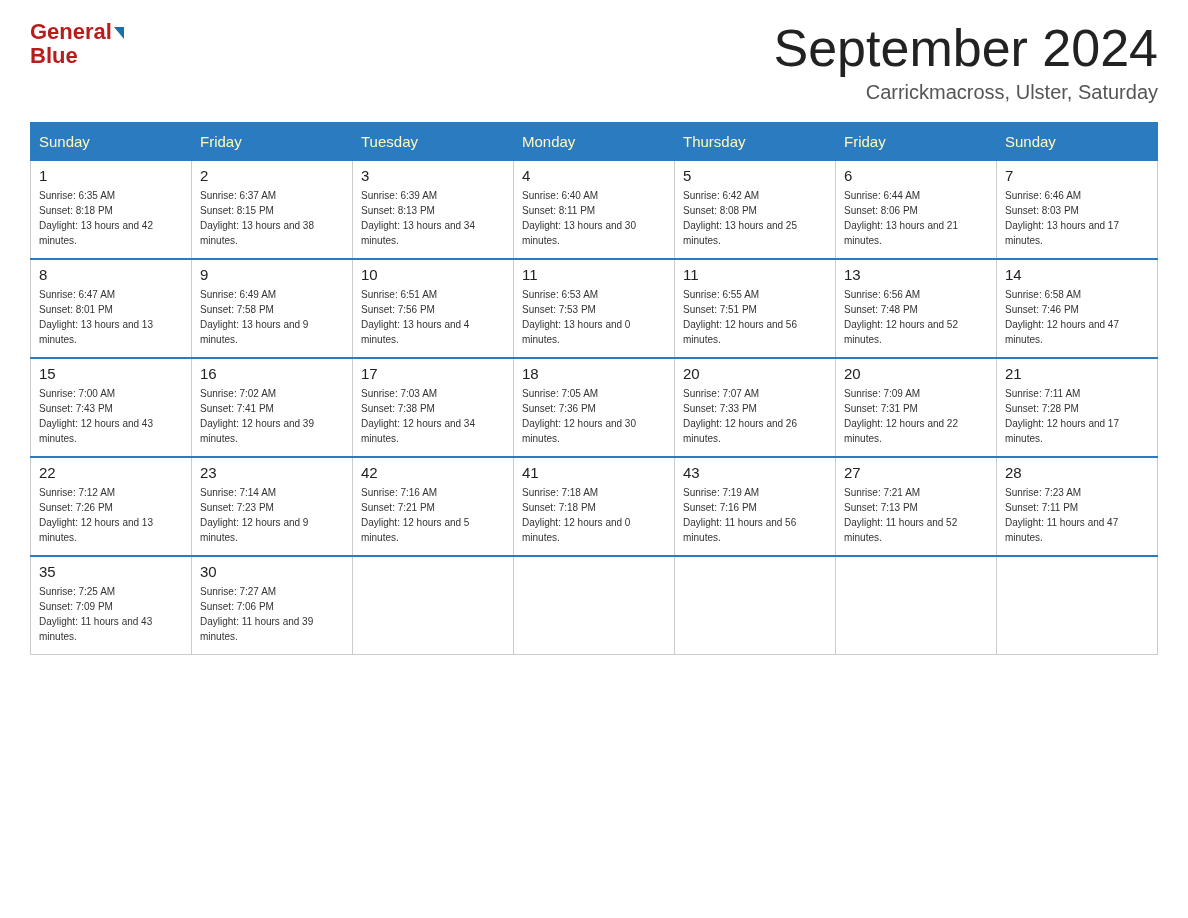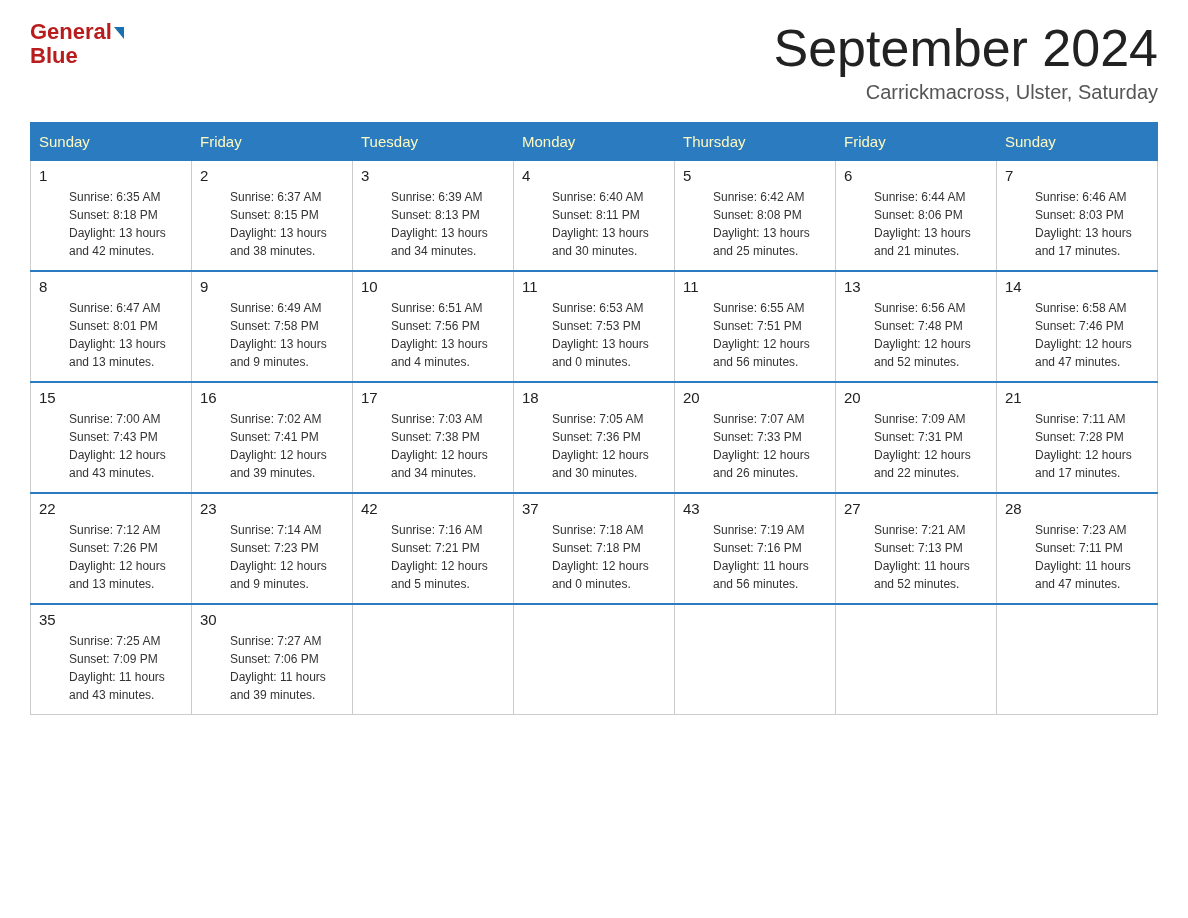--- a/index.html
+++ b/index.html
@@ -71,24 +71,23 @@
       min-height: 90px;
     }
     .day-number {
       font-size: 15px;
       font-weight: normal;
       color: #222;
       margin-bottom: 4px;
       display: block;
     }
     .day-info {
-      font-size: 12px;
+      font-size: 10px;
       color: #333;
       line-height: 1.5;
-      margin-left: 30px;
     }
     .calendar tbody tr:nth-child(odd) td {
       background: #fff;
     }
     .calendar tbody tr td {
       background: #fff;
     }
     .empty-cell {
       background: #fff !important;
     }
@@ -320,21 +319,21 @@
       </td>
         <td>
         <span class="day-number">42</span>
         <div class="day-info">
           Sunrise: 7:16 AM<br>
           Sunset: 7:21 PM<br>
           Daylight: 12 hours and 5 minutes.
         </div>
       </td>
         <td>
-        <span class="day-number">37</span>
+        <span class="day-number">41</span>
         <div class="day-info">
           Sunrise: 7:18 AM<br>
           Sunset: 7:18 PM<br>
           Daylight: 12 hours and 0 minutes.
         </div>
       </td>
         <td>
         <span class="day-number">43</span>
         <div class="day-info">
           Sunrise: 7:19 AM<br>

